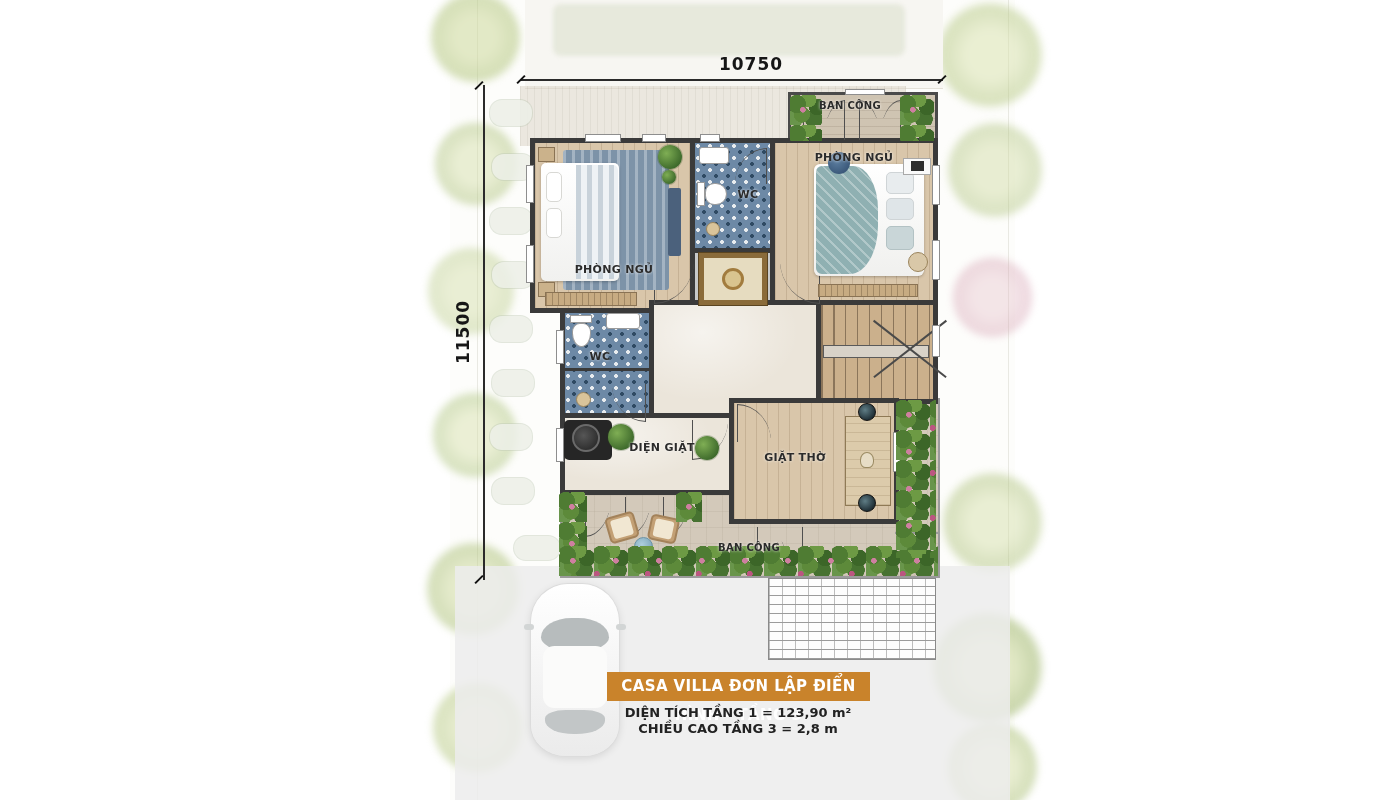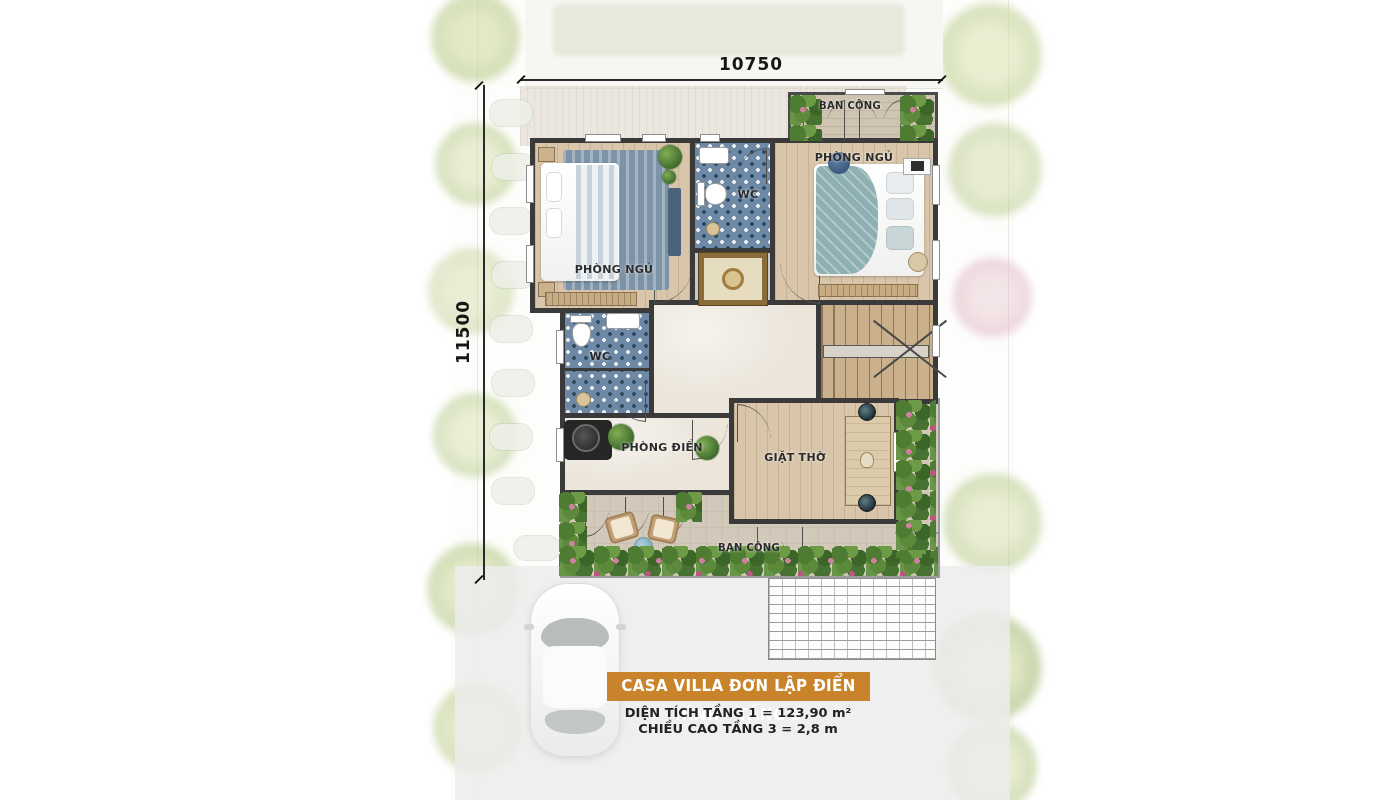--- a/index.html
+++ b/index.html
@@ -252,21 +252,21 @@
          background:#c2c6c7;border-radius:35% 35% 48% 48%/35% 35% 55% 55%;"></div>
     <div style="position:absolute;left:-7px;top:40px;width:10px;height:6px;background:#d2d5d5;border-radius:3px;"></div>
     <div style="position:absolute;left:85px;top:40px;width:10px;height:6px;background:#d2d5d5;border-radius:3px;"></div>
   </div>
 
   <div class="rlabel" style="left:850px;top:105px;font-size:10px;">BAN CÔNG</div>
   <div class="rlabel" style="left:614px;top:269px;">PHÒNG NGỦ</div>
   <div class="rlabel" style="left:748px;top:194px;">WC</div>
   <div class="rlabel" style="left:854px;top:157px;">PHÒNG NGỦ</div>
   <div class="rlabel" style="left:600px;top:356px;">WC</div>
-  <div class="rlabel" style="left:662px;top:447px;">PHÒNG ĐIỂN</div>
+  <div class="rlabel" style="left:662px;top:447px;">DIỆN GIẶT</div>
   <div class="rlabel" style="left:795px;top:457px;">GIẶT THỜ</div>
   <div class="rlabel" style="left:749px;top:547px;font-size:10px;">BAN CÔNG</div>
 
   <div class="banner" style="left:607px;top:672px;width:263px;height:29px;">CASA VILLA ĐƠN LẬP ĐIỂN HÌNH - TẦNG 3</div>
   <div class="capline" style="left:738px;top:705px;">DIỆN TÍCH TẦNG 1 = 123,90 m²</div>
   <div class="capline" style="left:738px;top:721px;">CHIỀU CAO TẦNG 3 = 2,8 m</div>
 
 </div>
 
 </body></html>

